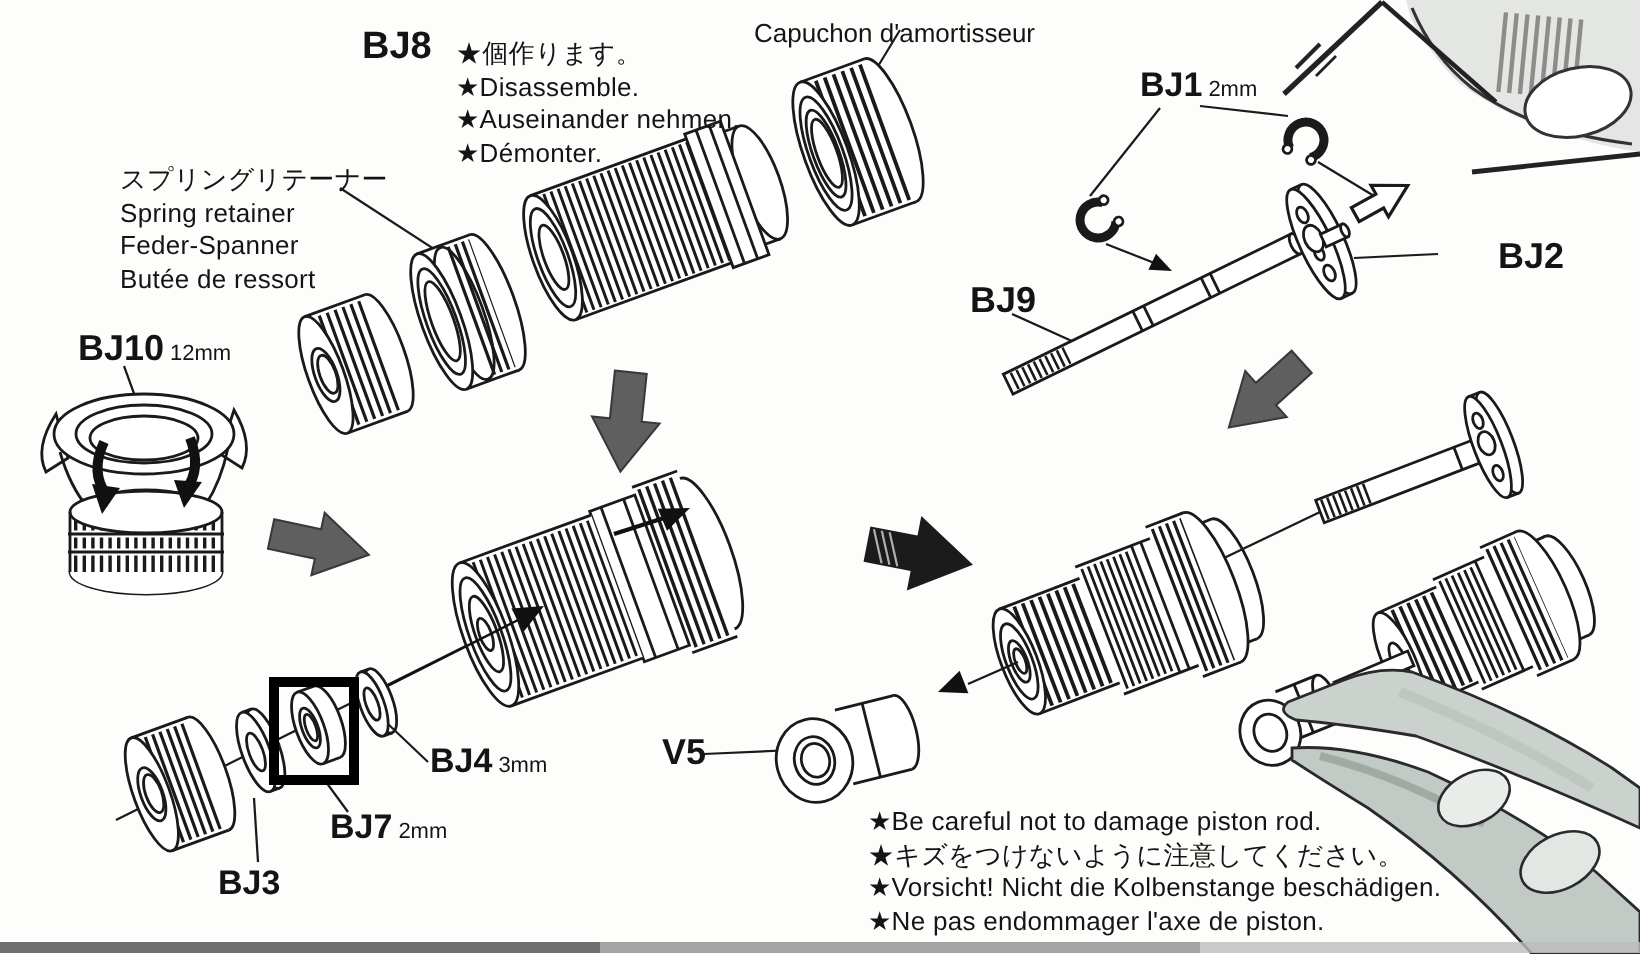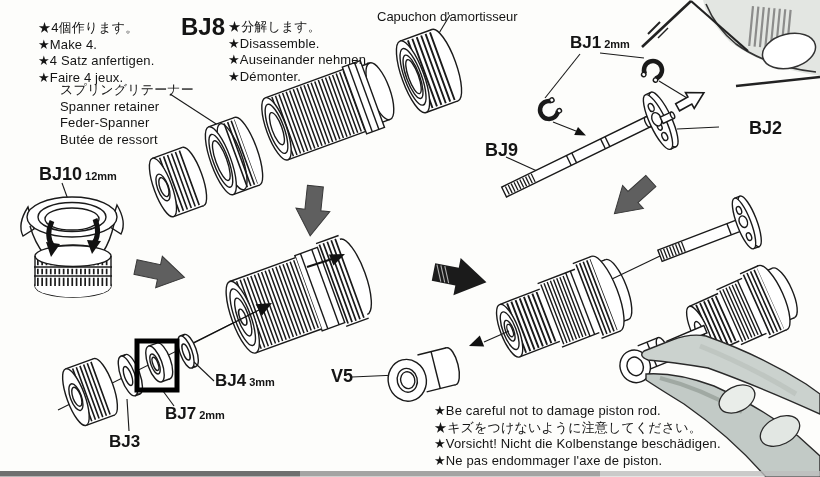--- a/index.html
+++ b/index.html
@@ -5,21 +5,21 @@
   html,body{margin:0;padding:0;background:#e8e8e8;}
   .page{position:relative;width:820px;height:477px;background:#fdfdfb;overflow:hidden;
         font-family:"Liberation Sans", sans-serif;color:#141414;}
   svg.art{position:absolute;left:0;top:0;}
   .o{fill:none;stroke:#1a1a1a;stroke-width:1.4;}
   .w{fill:#ffffff;stroke:#1a1a1a;stroke-width:1.4;}
   .wn{fill:#ffffff;stroke:none;}
   .ld{fill:none;stroke:#1a1a1a;stroke-width:1.1;}
   .note{position:absolute;font-size:13px;line-height:16.5px;letter-spacing:.15px;white-space:nowrap;}
   .plabel{position:absolute;font-weight:bold;font-size:18px;white-space:nowrap;display:flex;align-items:baseline;}
-  .plabel .sz{font-size:11px;margin-left:3px;font-weight:bold;}
+  .plabel .sz{font-size:11px;margin-left:3px;font-weight:normal;}
   .caplabel{position:absolute;font-size:13px;white-space:nowrap;}
 </style>
 </head>
 <body>
 
 <div class="page">
 
 <svg class="art" width="820" height="477" viewBox="0 0 820 477">
 
   <g>
@@ -350,43 +350,37 @@
 
   <rect x="137" y="341" width="40" height="49" fill="none" stroke="#000" stroke-width="5"></rect>
 
   <g>
     <rect x="0" y="471" width="300" height="5.5" fill="#565656" opacity="0.85"></rect>
     <rect x="300" y="471" width="300" height="5.5" fill="#8d8d8d" opacity="0.8"></rect>
     <rect x="600" y="471" width="220" height="5.5" fill="#bdbdbd" opacity="0.8"></rect>
   </g>
 </svg>
 
-<div class="note" style="left:38px;top:20px">
-  <div>★4個作ります。</div>
-  <div>★Make 4.</div>
-  <div>★4 Satz anfertigen.</div>
-  <div>★Faire 4 jeux.</div>
-</div>
-
-<div class="plabel" style="left:181px;top:13px;font-size:24px">
+
+<div class="plabel" style="left:181px;top:13px;font-size:19px">
   <span>BJ8</span>
 </div>
 
 <div class="note" style="left:228px;top:19px">
-  <div>★分解します。</div>
+  <div>★個作ります。</div>
   <div>★Disassemble.</div>
   <div>★Auseinander nehmen.</div>
   <div>★Démonter.</div>
 </div>
 
 <div class="caplabel" style="left:377px;top:9px">Capuchon d'amortisseur</div>
 
 <div class="note" style="left:60px;top:82px">
   <div>スプリングリテーナー</div>
-  <div>Spanner retainer</div>
+  <div>Spring retainer</div>
   <div>Feder-Spanner</div>
   <div>Butée de ressort</div>
 </div>
 
 <div class="plabel" style="left:39px;top:164px">
   <span>BJ10</span>
   <span class="sz">12mm</span>
 </div>
 
 <div class="plabel" style="left:570px;top:33px;font-size:17px">

